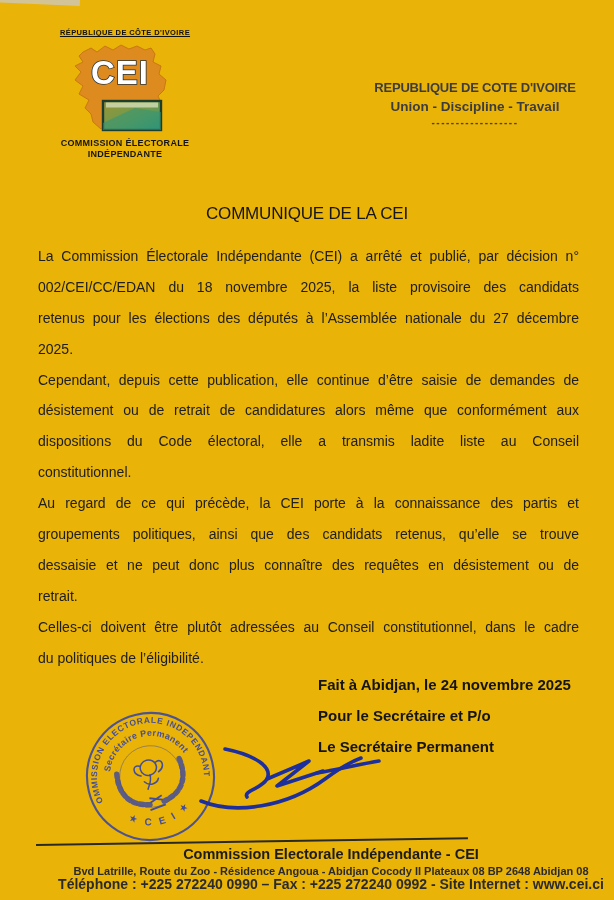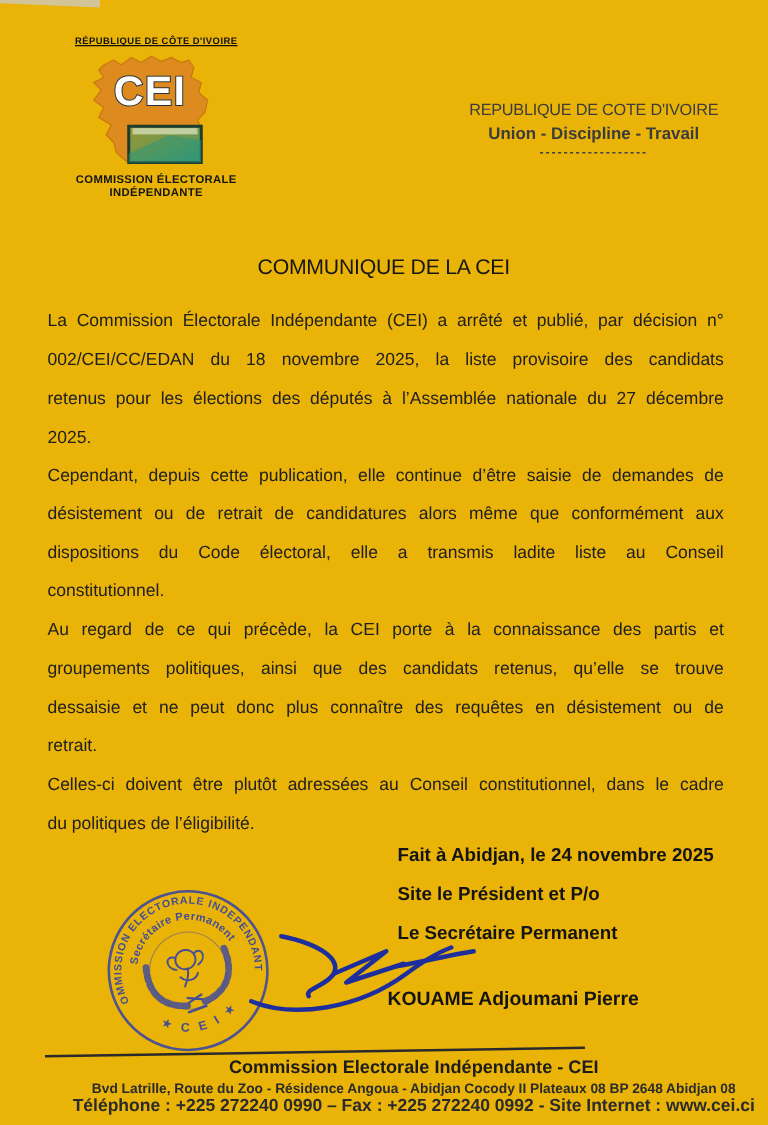--- a/index.html
+++ b/index.html
@@ -30,21 +30,21 @@
   .logo-map{display:block;margin:3px auto 0;}
   .logo-caption{
     margin-top:2px;font-size:9px;font-weight:bold;color:#151515;
     letter-spacing:.3px;line-height:11px;
   }
   
   .hdr-right{
     position:absolute;left:370px;top:80px;width:210px;text-align:center;
     color:#3c3c3c;
   }
-  .hdr-right .l1{font-size:13px;font-weight:400;letter-spacing:-.2px;white-space:nowrap;}
+  .hdr-right .l1{font-size:13px;font-weight:700;letter-spacing:-.2px;white-space:nowrap;}
   .hdr-right .l2{font-size:13.5px;font-weight:600;margin-top:4px;white-space:nowrap;}
   .hdr-right .dashes{font-size:10px;font-weight:bold;letter-spacing:1.5px;margin-top:3px;color:#444;}
   
   .doc-title{
     position:absolute;left:0;top:204px;width:100%;text-align:center;
     font-size:17px;font-weight:normal;color:#161616;letter-spacing:-.2px;
   }
   
   .body-text{position:absolute;left:38px;top:241px;width:541px;}
   .bl{
@@ -121,23 +121,22 @@
     <div class="bl j">Au regard de ce qui précède, la CEI porte à la connaissance des partis et</div>
     <div class="bl j">groupements politiques, ainsi que des candidats retenus, qu’elle se trouve</div>
     <div class="bl j">dessaisie et ne peut donc plus connaître des requêtes en désistement ou de</div>
     <div class="bl last">retrait.</div>
     <div class="bl j">Celles-ci doivent être plutôt adressées au Conseil constitutionnel, dans le cadre</div>
     <div class="bl last">du politiques de l’éligibilité.</div>
   </div>
 
   <div class="signoff">
     <div class="row">Fait à Abidjan, le 24 novembre 2025</div>
-    <div class="row">Site le Président et P/o</div>
+    <div class="row">Pour le Secrétaire et P/o</div>
     <div class="row">Le Secrétaire Permanent</div>
-    <div class="name">KOUAME Adjoumani Pierre</div>
   </div>
 
   <svg class="stamp" viewBox="0 0 160 160">
     <g transform="rotate(-14 80 80)" style="stroke:var(--stamp-blue);fill:none">
       <circle cx="80" cy="80" r="70" stroke-width="2.3" opacity="0.95"></circle>
       <circle cx="80" cy="80" r="34" stroke-width="1" opacity="0.5"></circle>
       <defs>
         <path id="arcOuter" d="M23.6,97.2 A59,59 0 1 1 136.4,97.2"></path>
         <path id="arcInner" d="M35.7,72.2 A45,45 0 0 1 124.3,72.2"></path>
         <path id="arcBottom" d="M31.1,102.8 A54,54 0 0 0 128.9,102.8"></path>

